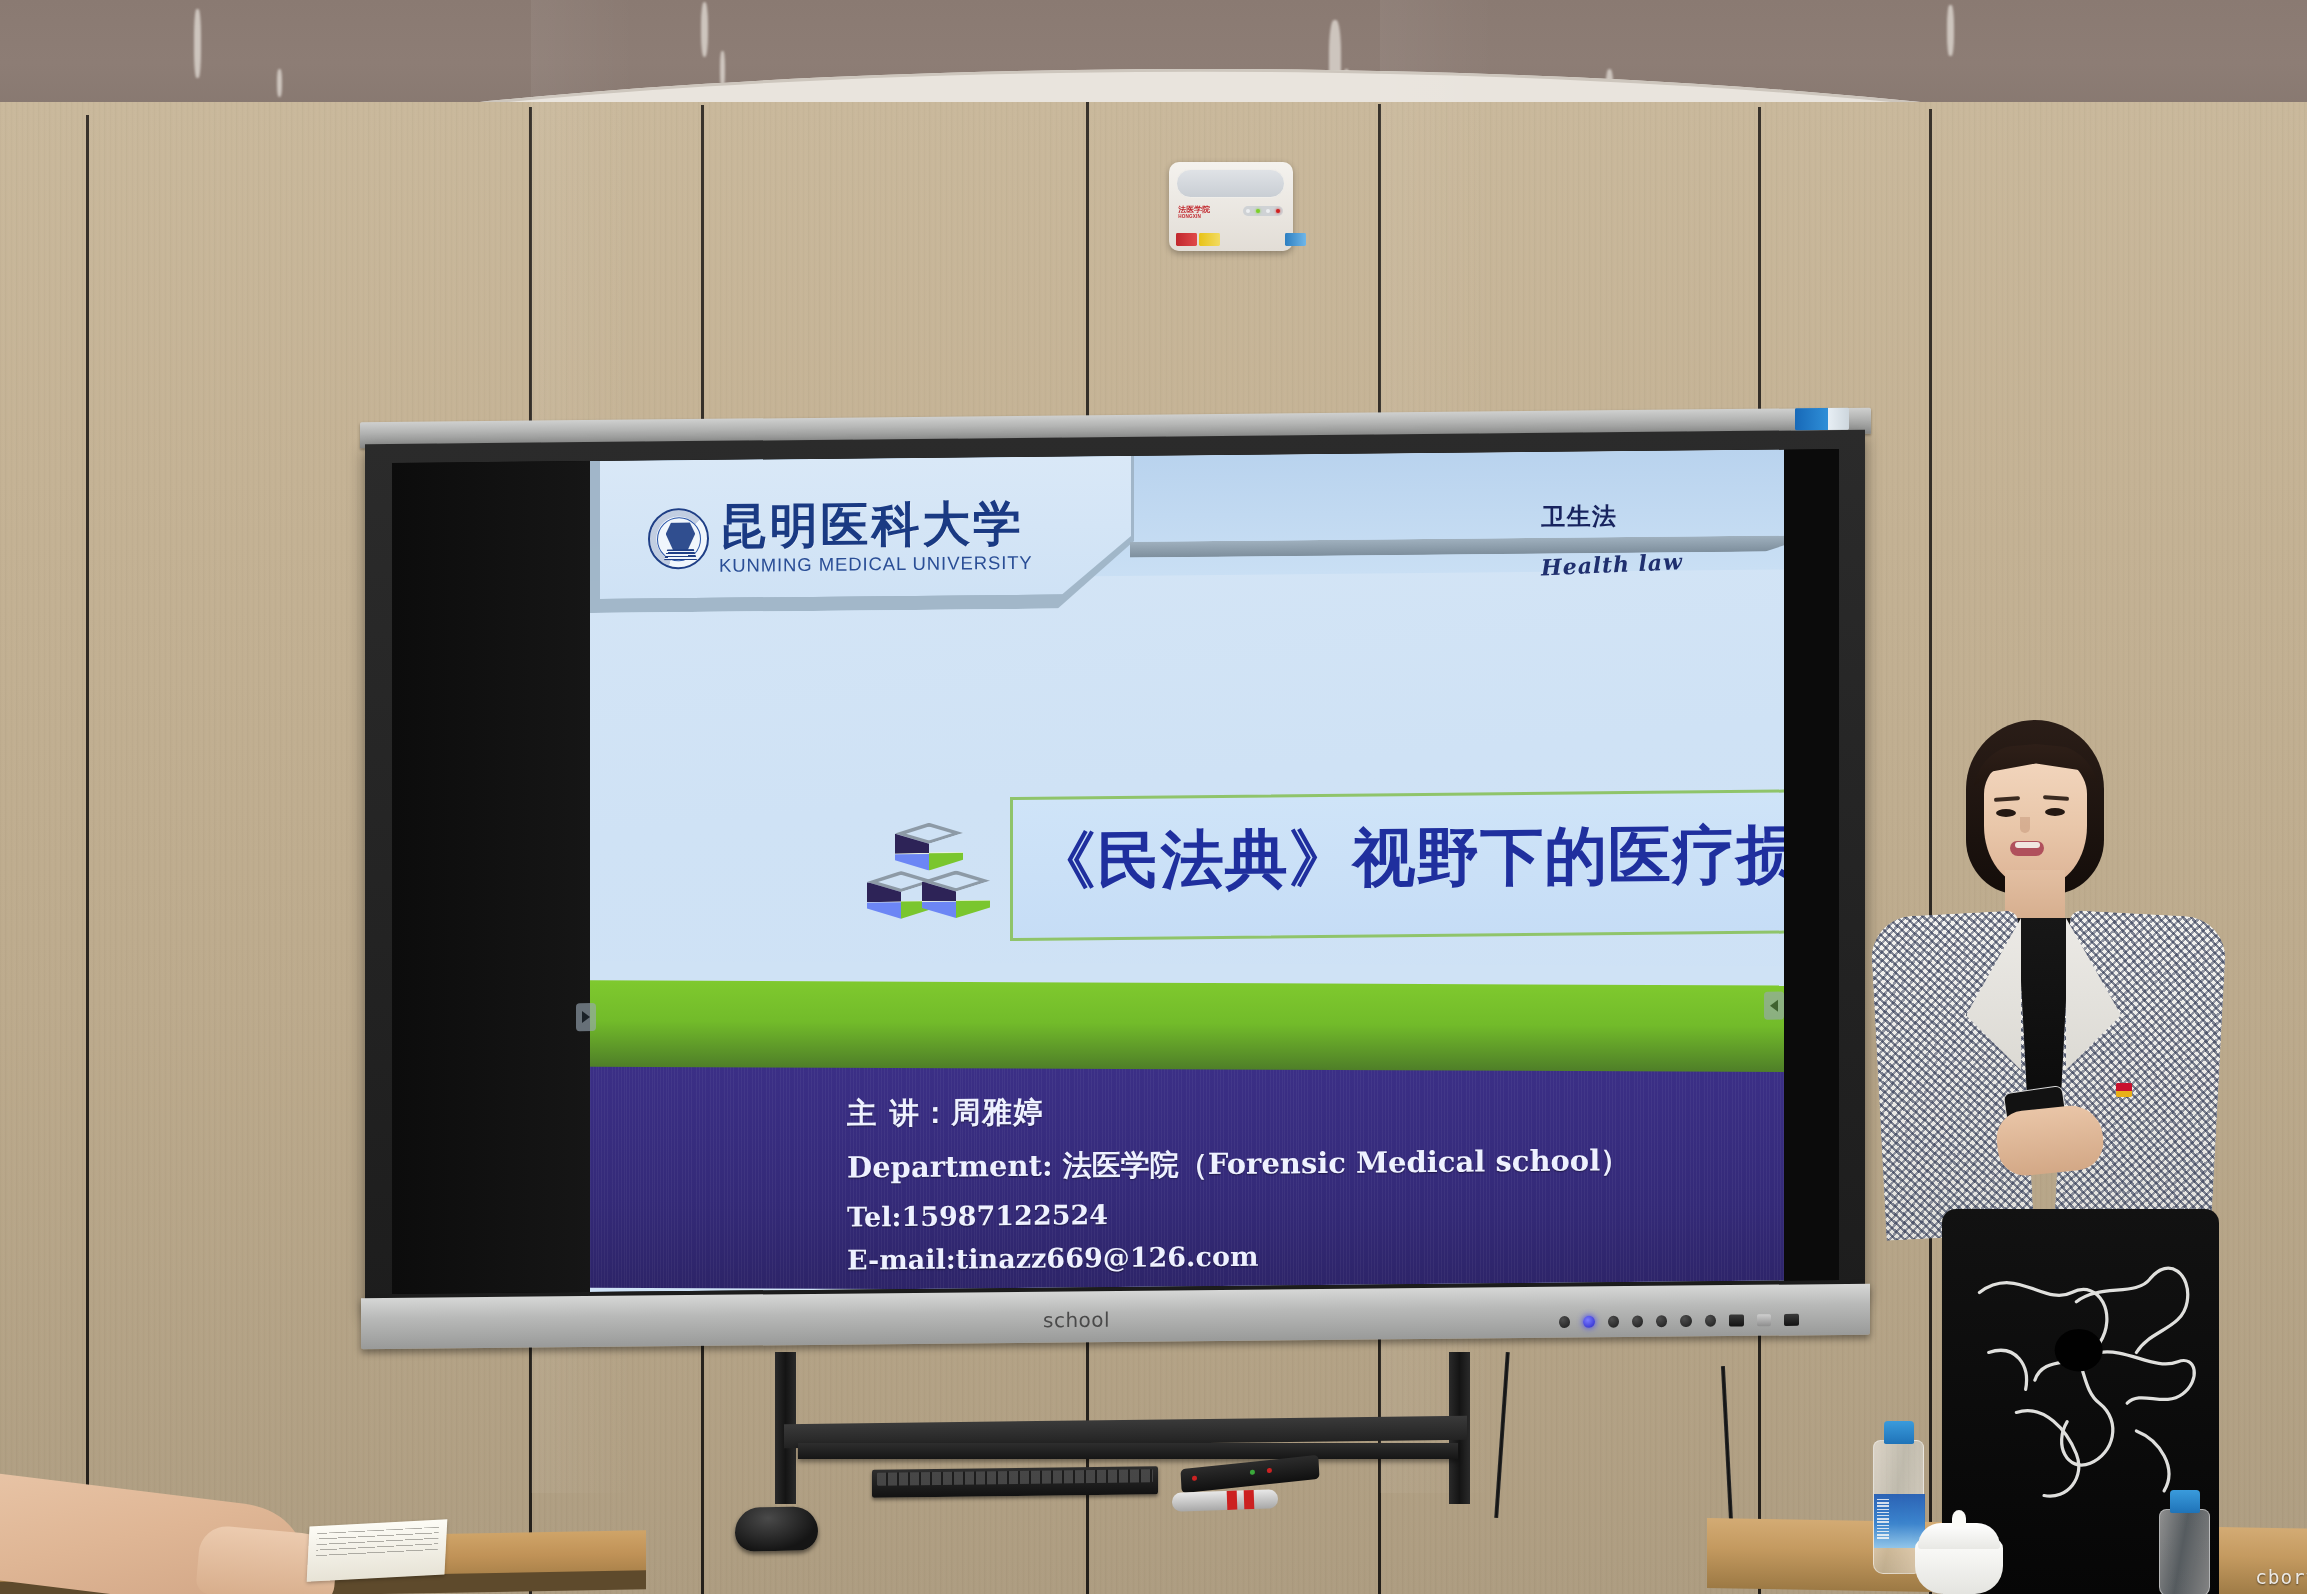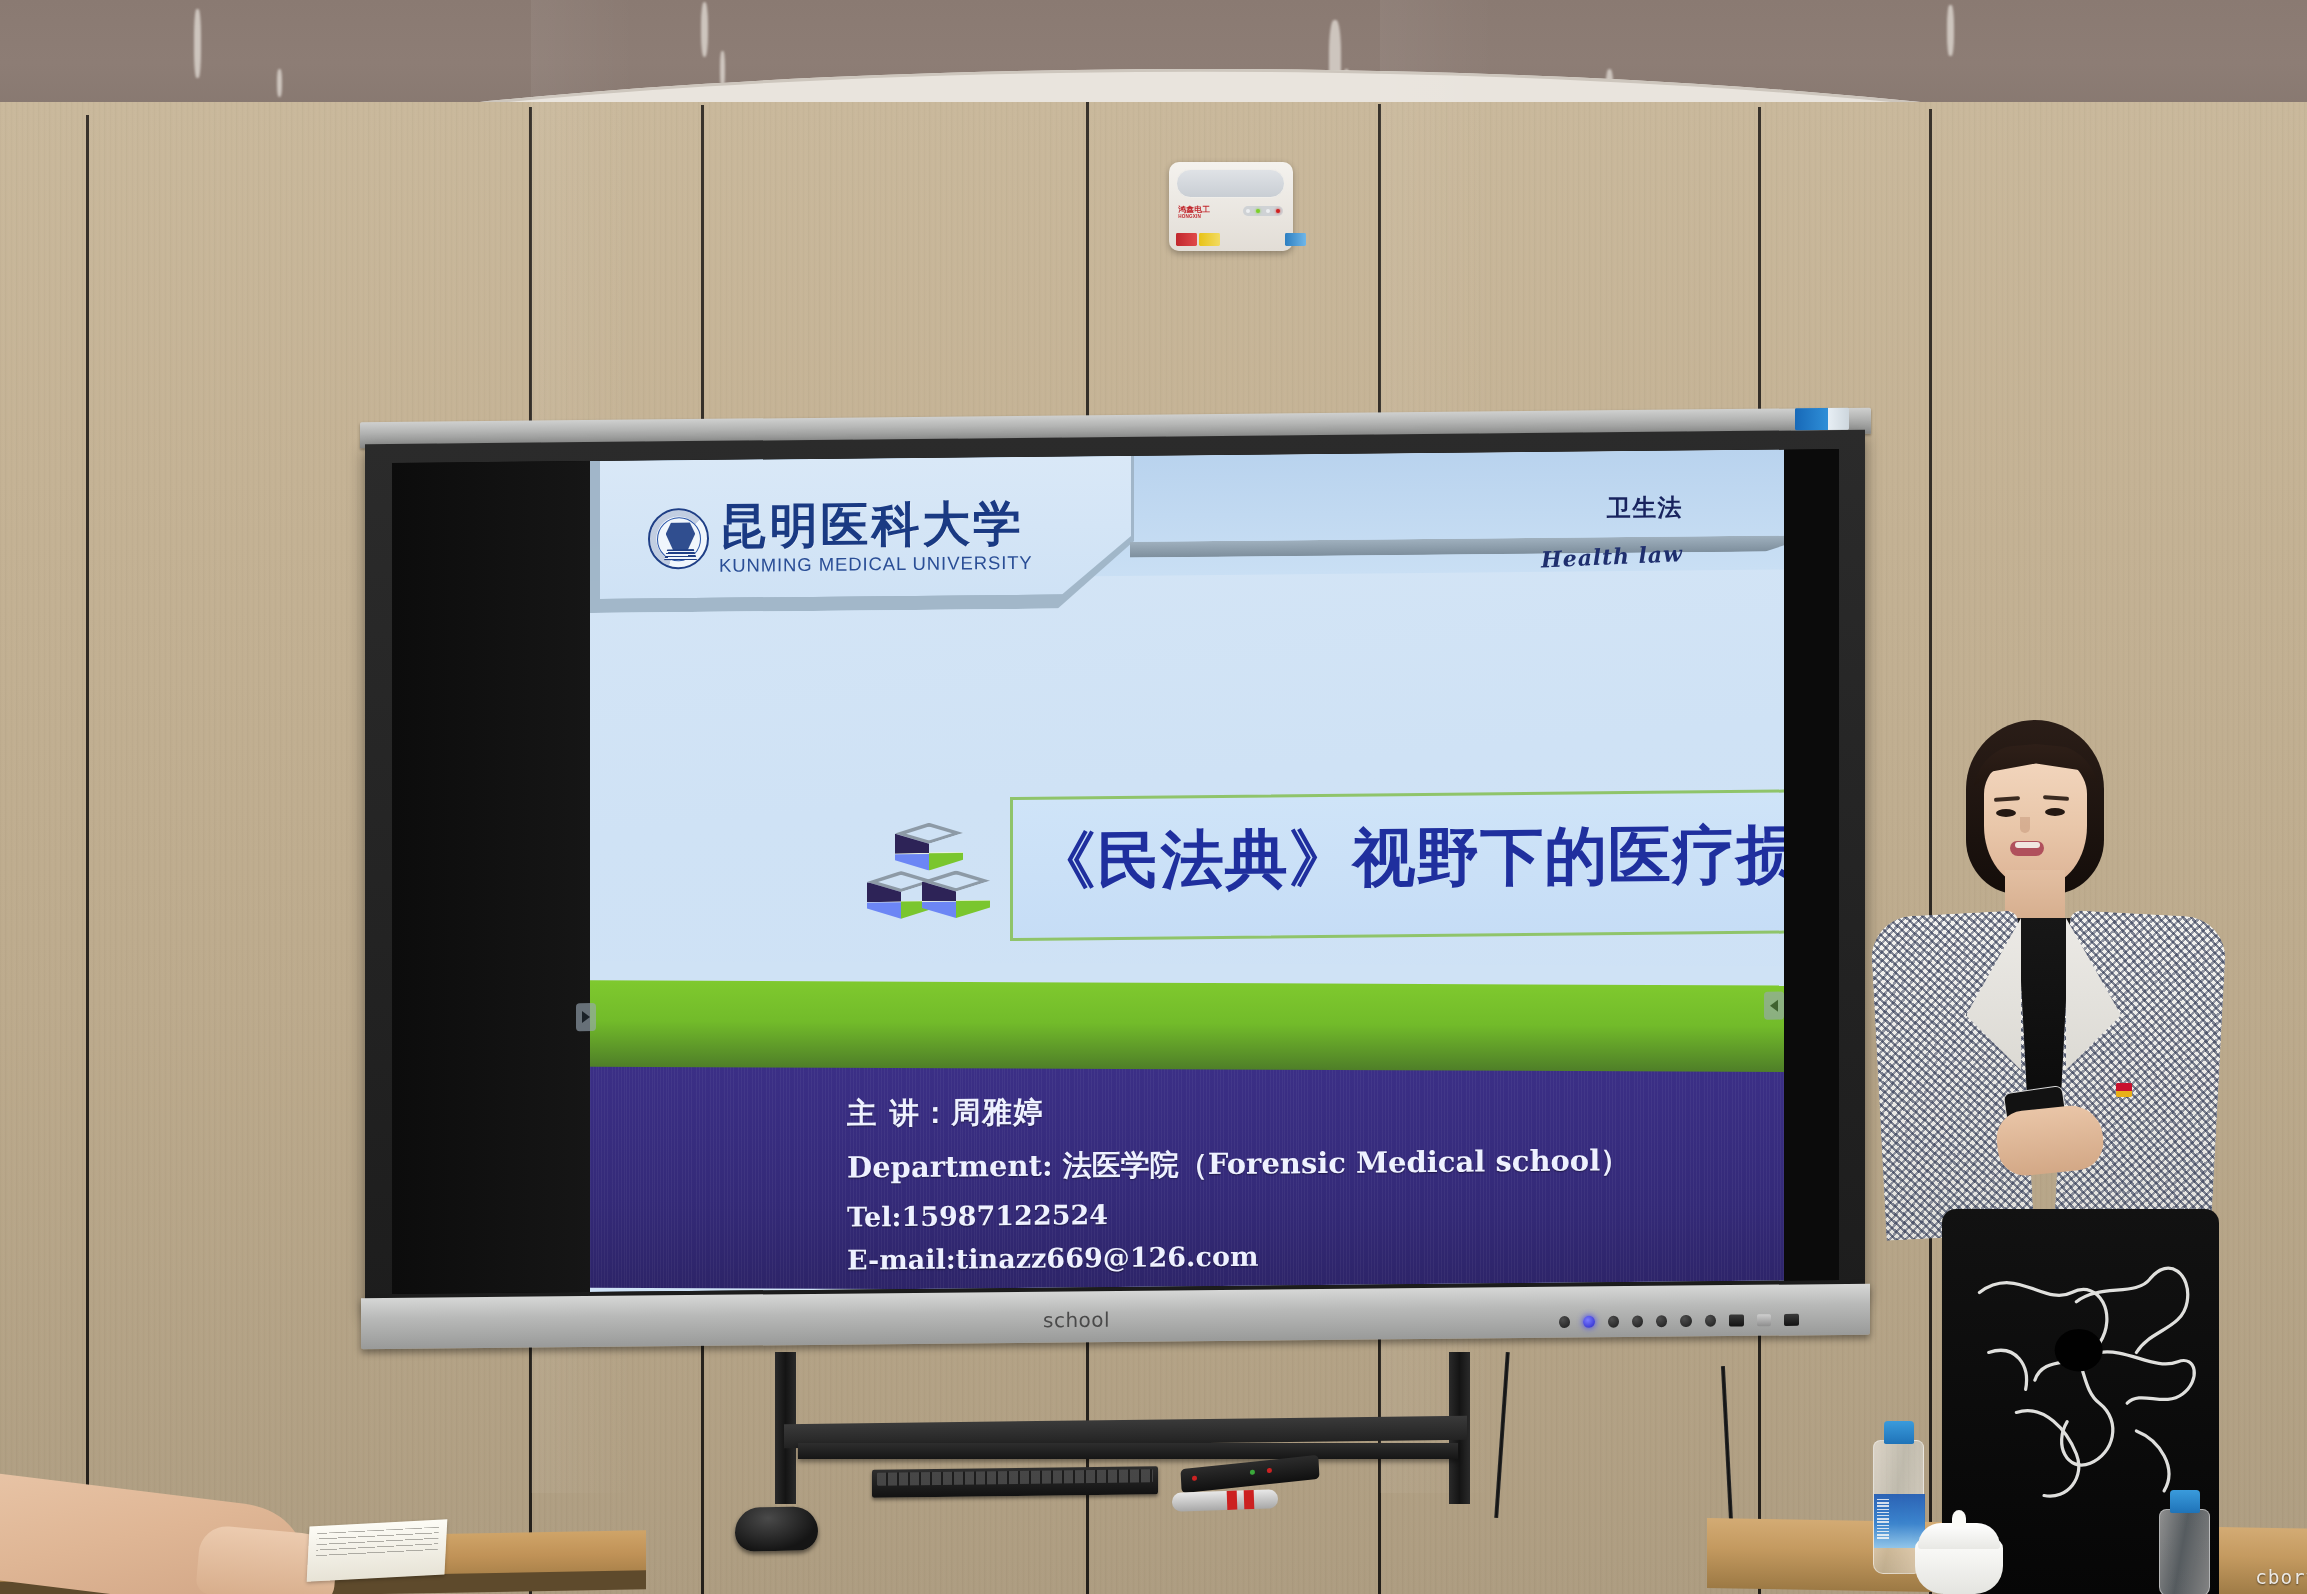--- a/index.html
+++ b/index.html
@@ -229,21 +229,21 @@
     font-size:48px; color:#1a3a83; font-weight:bold;
     font-family:"DejaVu Serif", serif;
     letter-spacing:2.8px;
     text-shadow:0.5px 0.5px 0 rgba(255,255,255,.5);
   }
   .logo-en{
     margin-top:7.4px; font-size:18.5px; color:#2a4e96; letter-spacing:0.9px;
     font-family:"Liberation Sans", sans-serif;
   }
 
-  .hdr-right{ position:absolute; right:101px; top:41px; text-align:right; }
+  .hdr-right{ position:absolute; right:101px; top:49px; text-align:left; }
   .hdr-cn{
     font-size:24px; color:#18235e; font-weight:bold;
     font-family:"DejaVu Sans", sans-serif; letter-spacing:1.4px;
   }
   .hdr-en{
     margin-top:18.5px; font-size:22px; color:#1f2f6e;
     font-family:"DejaVu Serif", serif;
     font-style:italic; font-weight:bold;
     letter-spacing:0.9px;
     transform:rotate(-2deg);
@@ -584,21 +584,21 @@
   <div class="wall-seam" style="left:1378px;top:104px;"></div>
   <div class="wall-seam" style="left:1758px;top:107px;"></div>
   <div class="wall-seam" style="left:1929px;top:109px;"></div>
 
   <div class="wall-panel-hi" style="left:531px;width:175px;"></div>
   <div class="wall-panel-hi" style="left:1380px;width:194px;"></div>
 
   <div class="wall-device">
     <div class="wd-lamp"></div>
     <div class="wd-brand">
-      <span>鸿鑫电工</span>
+      <span>法医学院</span>
       <small>HONGXIN</small>
     </div>
     <div class="wd-leds">
       <span class="led w"></span>
       <span class="led g"></span>
       <span class="led w"></span>
       <span class="led r"></span>
     </div>
     <div class="wd-stickers">
       <span class="st red"></span>

